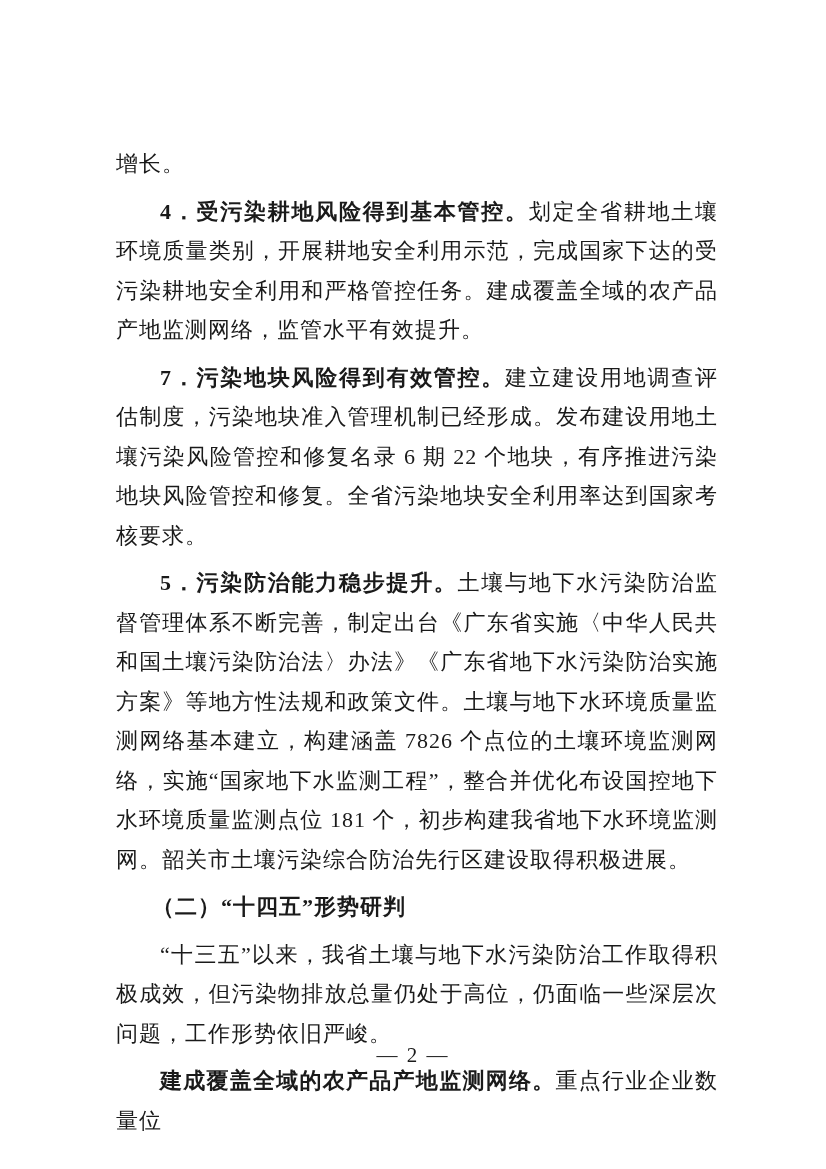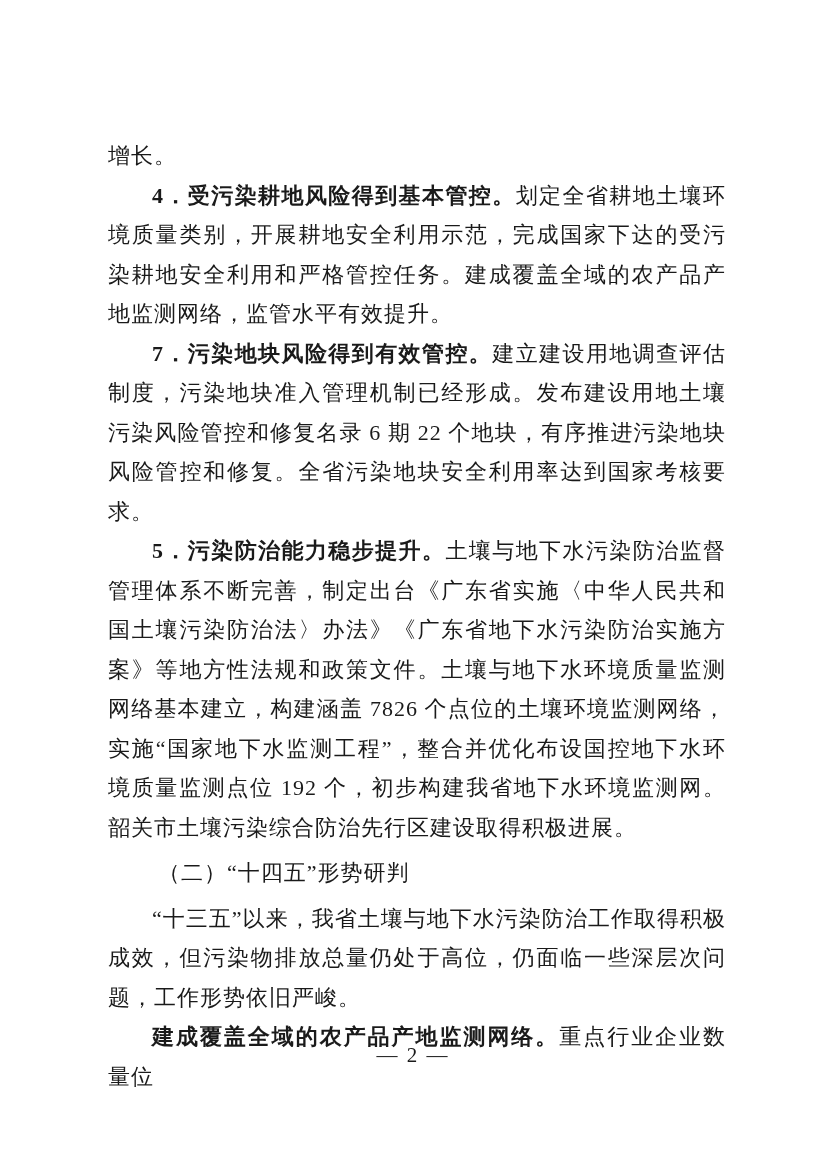--- a/index.html
+++ b/index.html
@@ -27,35 +27,35 @@
     position: absolute;
     left: 108px;
     top: 136px;
     width: 618px;
     font-size: 22px;
     line-height: 39.5px;
     letter-spacing: 1px;
     text-align: justify;
   }
   p.para {
-    margin: 0;
+    margin: 8px;
     padding: 0;
     text-indent: 2em;
   }
   p.para.no-indent {
     text-indent: 0;
   }
   .lead {
     font-weight: 700;
   }
   p.heading {
-    margin: 6px;
+    margin: 0;
     padding: 0;
     text-indent: 2em;
-    font-weight: 400;
+    font-weight: 700;
   }
   .page-footer {
     position: absolute;
     left: 0;
     top: 1040px;
     width: 826px;
     text-align: center;
     font-size: 21px;
     line-height: 30px;
     letter-spacing: 2px;
@@ -68,21 +68,21 @@
 <div class="doc-page">
 
   <div class="doc-body">
 
     <p class="para no-indent"><span>增长。</span></p>
 
     <p class="para"><span class="lead">4．受污染耕地风险得到基本管控。</span><span>划定全省耕地土壤环境质量类别，开展耕地安全利用示范，完成国家下达的受污染耕地安全利用和严格管控任务。建成覆盖全域的农产品产地监测网络，监管水平有效提升。</span></p>
 
     <p class="para"><span class="lead">7．污染地块风险得到有效管控。</span><span>建立建设用地调查评估制度，污染地块准入管理机制已经形成。发布建设用地土壤污染风险管控和修复名录 6 期 22 个地块，有序推进污染地块风险管控和修复。全省污染地块安全利用率达到国家考核要求。</span></p>
 
-    <p class="para"><span class="lead">5．污染防治能力稳步提升。</span><span>土壤与地下水污染防治监督管理体系不断完善，制定出台《广东省实施〈中华人民共和国土壤污染防治法〉办法》《广东省地下水污染防治实施方案》等地方性法规和政策文件。土壤与地下水环境质量监测网络基本建立，构建涵盖 7826 个点位的土壤环境监测网络，实施“国家地下水监测工程”，整合并优化布设国控地下水环境质量监测点位 192 个，初步构建我省地下水环境监测网。韶关市土壤污染综合防治先行区建设取得积极进展。</span></p>
+    <p class="para"><span class="lead">5．污染防治能力稳步提升。</span><span>土壤与地下水污染防治监督管理体系不断完善，制定出台《广东省实施〈中华人民共和国土壤污染防治法〉办法》《广东省地下水污染防治实施方案》等地方性法规和政策文件。土壤与地下水环境质量监测网络基本建立，构建涵盖 7826 个点位的土壤环境监测网络，实施“国家地下水监测工程”，整合并优化布设国控地下水环境质量监测点位 181 个，初步构建我省地下水环境监测网。韶关市土壤污染综合防治先行区建设取得积极进展。</span></p>
 
     <p class="heading">（二）“十四五”形势研判</p>
 
     <p class="para"><span>“十三五”以来，我省土壤与地下水污染防治工作取得积极成效，但污染物排放总量仍处于高位，仍面临一些深层次问题，工作形势依旧严峻。</span></p>
 
     <p class="para"><span class="lead">建成覆盖全域的农产品产地监测网络。</span><span>重点行业企业数量位</span></p>
 
   </div>
 
   <div class="page-footer">— 2 —</div>

